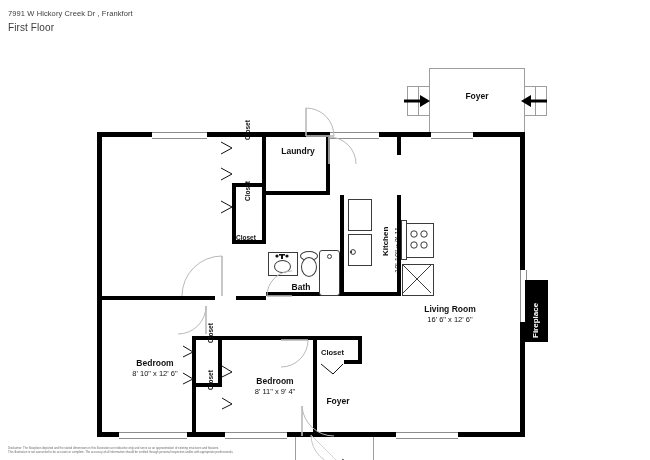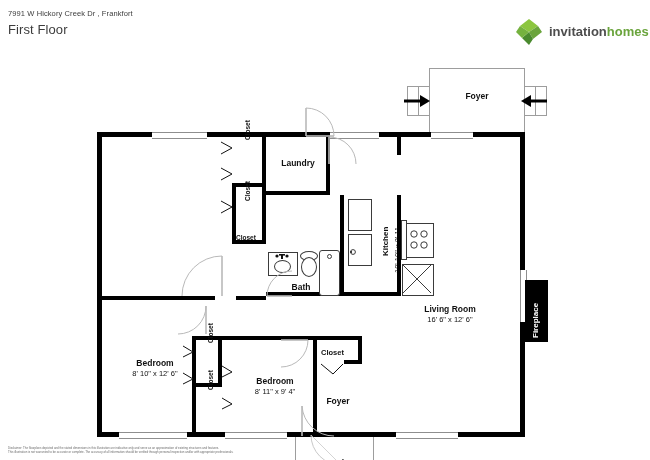--- a/index.html
+++ b/index.html
@@ -5,21 +5,21 @@
 <style>
   html,body{margin:0;padding:0;}
   body{
     width:650px;height:460px;background:#ffffff;
     font-family:"Liberation Sans", sans-serif;
     color:#1a1a1a;overflow:hidden;position:relative;
   }
   
   #header{position:absolute;left:0;top:0;width:650px;height:58px;}
   #addr-line1{position:absolute;left:8px;top:9px;font-size:7.5px;color:#3c3c3c;letter-spacing:.1px;}
-  #addr-line2{position:absolute;left:8px;top:22px;font-size:13px;color:#3c3c3c;letter-spacing:.1px;}
+  #addr-line2{position:absolute;left:8px;top:22px;font-size:10px;color:#3c3c3c;letter-spacing:.1px;}
 
   #logo{position:absolute;left:515px;top:16px;width:125px;height:32px;}
   #logo-mark{position:absolute;left:0px;top:2px;width:28px;height:28px;}
   #logo-text{position:absolute;left:34px;top:8px;font-size:13px;font-weight:700;white-space:nowrap;}
   #logo-text .t1{color:#4d4d4d;}
   #logo-text .t2{color:#6aa43c;}
 
   
   #plan{position:absolute;left:0;top:58px;width:650px;height:385px;}
   .w{position:absolute;background:#000000;}      
@@ -45,35 +45,20 @@
   #disclaimer p{margin:0;font-size:2.9px;line-height:1.25;color:#6b6b6b;
                 font-family:"Liberation Sans", sans-serif;}
 </style>
 </head>
 <body>
 
 <div id="header">
   <div id="addr-line1">7991 W Hickory Creek Dr , Frankfort</div>
   <div id="addr-line2">First Floor</div>
 
-  <div id="logo">
-    <div id="logo-mark">
-      <svg width="28" height="28" viewBox="0 0 28 28">
-        <g>
-          <path d="M14 1 L23 8 L14 14 L5 8 Z" fill="#8cc63f"></path>
-          <path d="M23 8 L27 14 L18 21 L14 14 Z" fill="#6aa43c"></path>
-          <path d="M14 14 L18 21 L14 27 L7 20 Z" fill="#4a8a2e"></path>
-          <path d="M5 8 L14 14 L7 20 L1 14 Z" fill="#75b23f"></path>
-        </g>
-      </svg>
-    </div>
-    <div id="logo-text">
-      <span class="t1">invitation</span><span class="t2">homes</span>
-    </div>
-  </div>
 </div>
 
 <div id="plan">
 
   <div class="gw" style="left:429px;top:10px;width:96px;height:1px;"></div>
   <div class="gw" style="left:429px;top:10px;width:1px;height:64px;"></div>
   <div class="gw" style="left:524px;top:10px;width:1px;height:64px;"></div>
   <div class="lbl" style="left:432px;top:33px;width:90px;">
     <div class="nm">Foyer</div>
   </div>
@@ -157,21 +142,21 @@
   <div class="w" style="left:209px;top:238px;width:6px;height:4px;"></div>
   <div class="w" style="left:236px;top:238px;width:30px;height:4px;"></div>
 
   <div class="door" style="left:180px;top:196px;">
     <svg width="46" height="44" viewBox="0 0 46 44">
       <path d="M2 42 A40 40 0 0 1 42 2" fill="none" stroke="#b9b9b9" stroke-width="1"></path>
       <line x1="42" y1="2" x2="42" y2="42" stroke="#b9b9b9" stroke-width="1.6"></line>
     </svg>
   </div>
 
-  <div class="lbl" style="left:266px;top:100px;width:64px;">
+  <div class="lbl" style="left:266px;top:88px;width:64px;">
     <div class="nm">Laundry</div>
   </div>
   <div class="w" style="left:262px;top:133px;width:68px;height:4px;"></div>
   <div class="w" style="left:326px;top:74px;width:4px;height:59px;"></div>
 
   <div class="door" style="left:304px;top:48px;">
     <svg width="34" height="34" viewBox="0 0 34 34">
       <path d="M2 2 A28 28 0 0 1 30 30" fill="none" stroke="#b9b9b9" stroke-width="1"></path>
       <line x1="2" y1="2" x2="2" y2="30" stroke="#b9b9b9" stroke-width="1.6"></line>
       <line x1="2" y1="30" x2="30" y2="30" stroke="#b9b9b9" stroke-width="1.6"></line>

